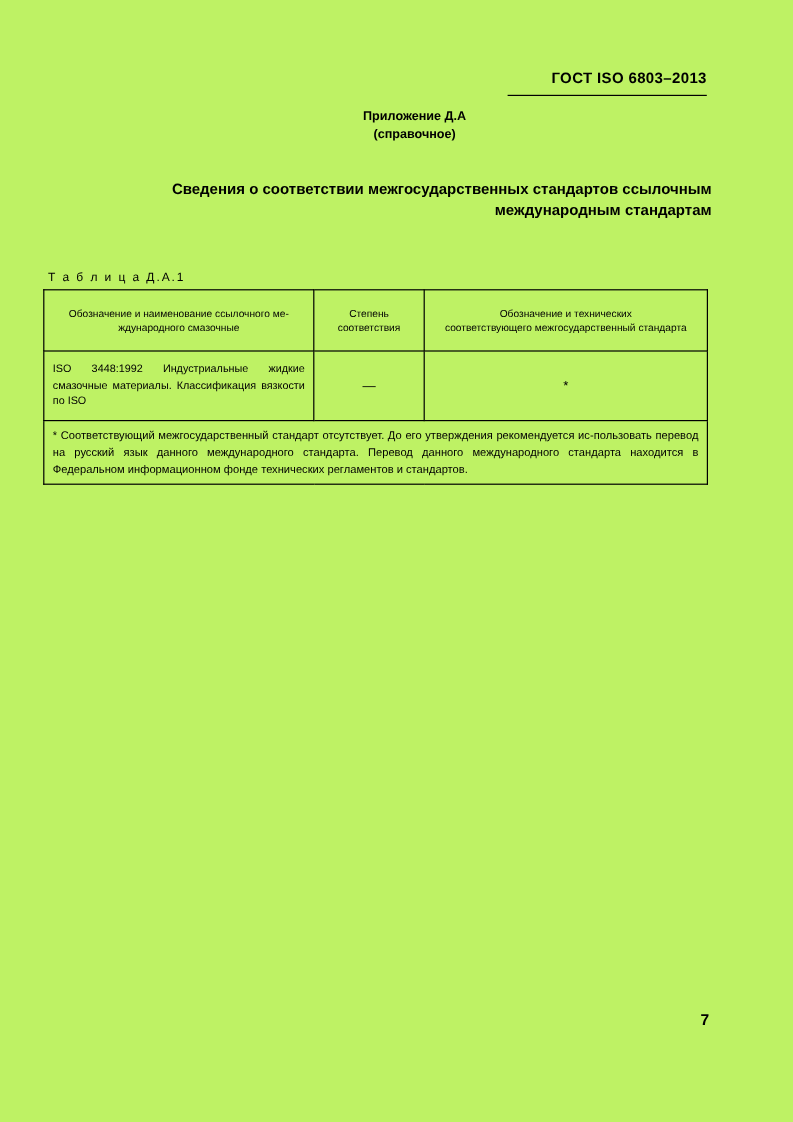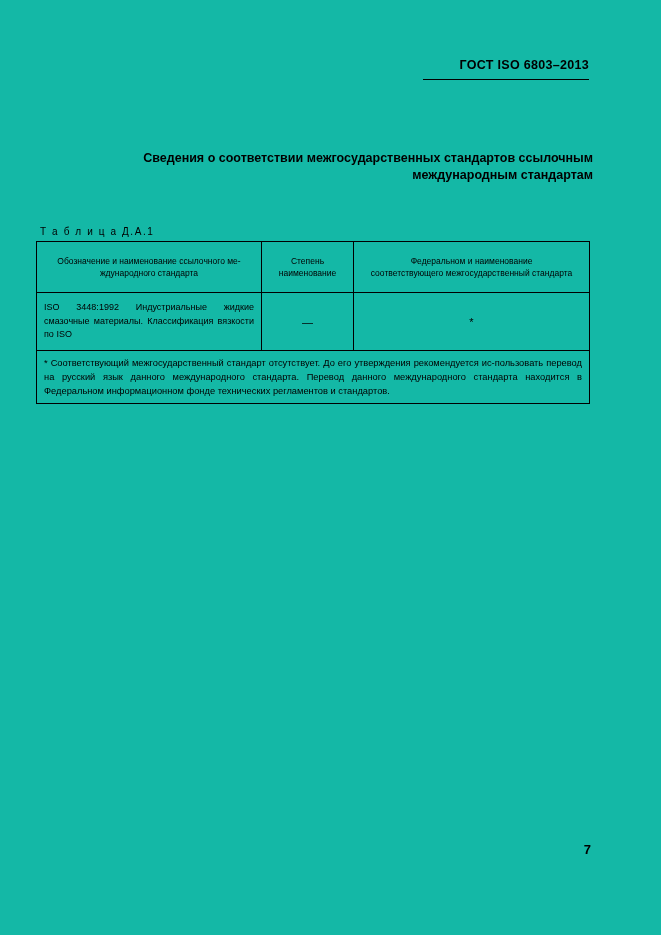--- a/index.html
+++ b/index.html
@@ -15,21 +15,21 @@
     position: relative;
     overflow: hidden;
   }
 
   .page {
     position: absolute;
     left: 0;
     top: 0;
     width: 661px;
     height: 935px;
-    background: #14b8a6;
+    background: #bef264;
     text-decoration: underline;
   }
 
   
   .header {
     position: absolute;
     left: 0;
     top: 58px;
     width: 661px;
     text-align: right;
@@ -159,44 +159,48 @@
 </head>
 <body>
 
 <div class="page">
 
   <div class="header">
     <span>ГОСТ ISO 6803–2013</span>
   </div>
   <div class="header-rule"></div>
 
+  <div class="annex-block">
+    <div class="annex-title">Приложение Д.А</div>
+    <div class="annex-sub">(справочное)</div>
+  </div>
 
   <div class="section-heading">Сведения о соответствии межгосударственных стандартов ссылочным международным стандартам</div>
 
   <div class="table-caption">Т а б л и ц а  Д.А.1</div>
 
   <div class="tbl-wrap">
     <table class="dat">
       <colgroup>
         <col style="width:225px">
         <col style="width:92px">
         <col style="width:236px">
       </colgroup>
       <thead>
         <tr>
           <th>
             <span>Обозначение и наименование ссылочного ме-</span><br>
-            <span>ждународного стандарта</span>
+            <span>ждународного смазочные</span>
           </th>
           <th>
             <span>Степень</span><br>
-            <span>наименование</span>
+            <span>соответствия</span>
           </th>
           <th>
-            <span>Федеральном и наименование</span><br>
+            <span>Обозначение и технических</span><br>
             <span>соответствующего межгосударственный стандарта</span>
           </th>
         </tr>
       </thead>
       <tbody>
         <tr style="height:58px">
           <td class="c1">ISO  3448:1992  Индустриальные  жидкие смазочные  материалы.  Классификация вязкости по ISO</td>
           <td class="c2">—</td>
           <td class="c3">*</td>
         </tr>

